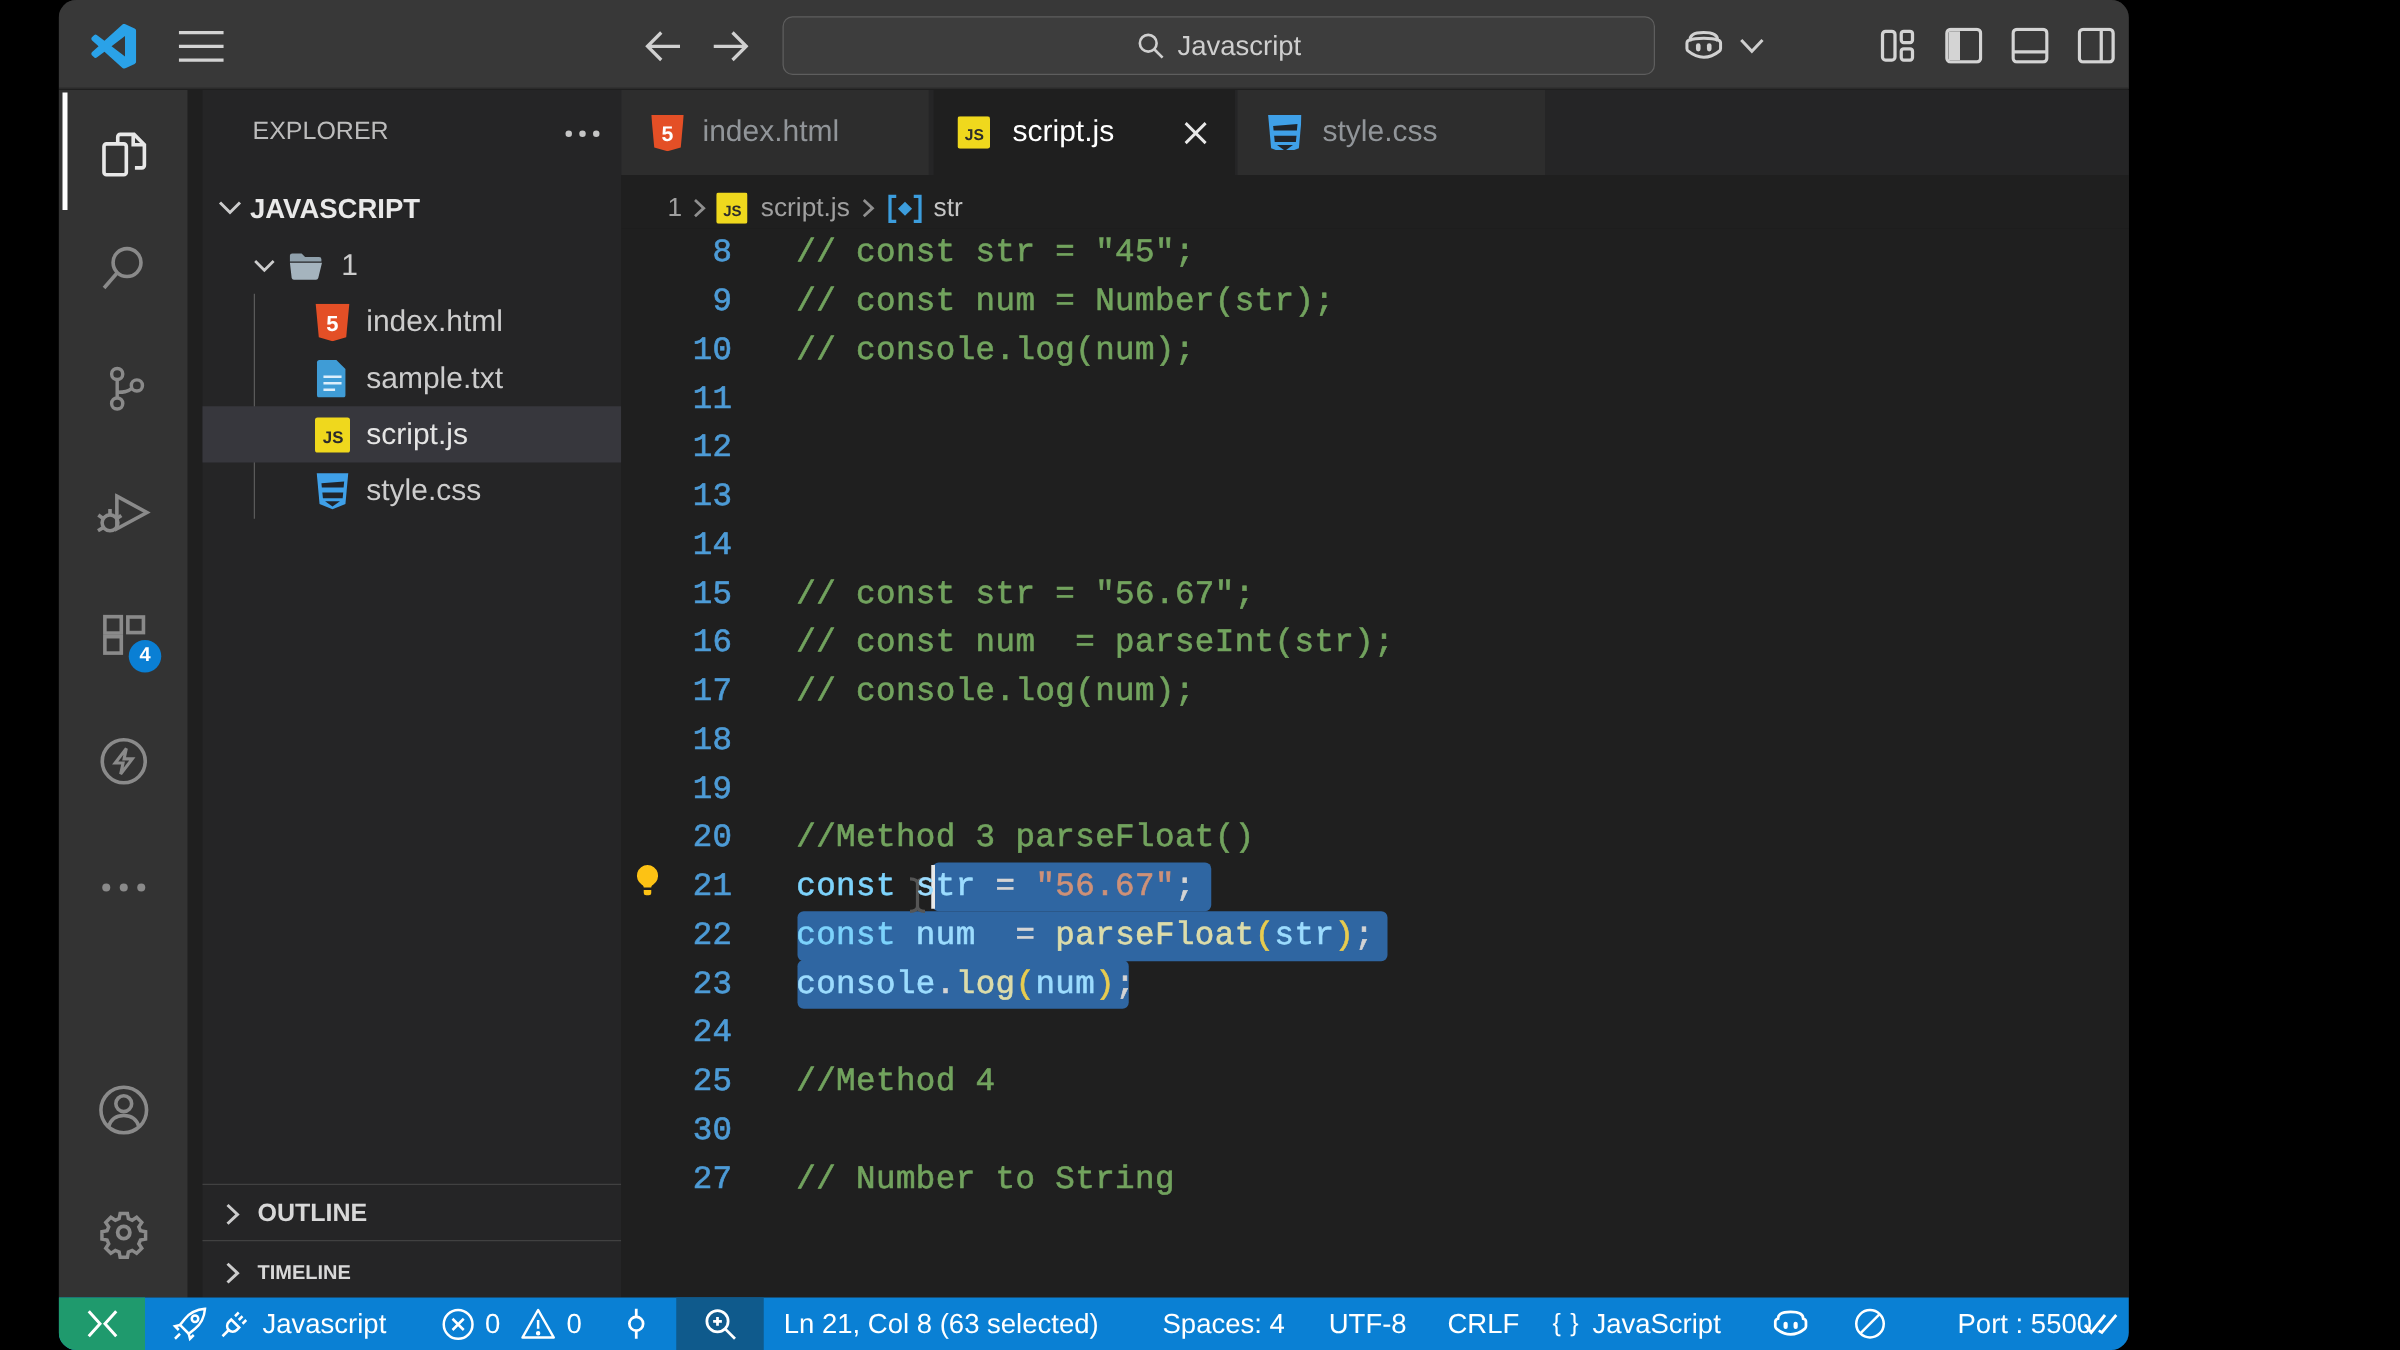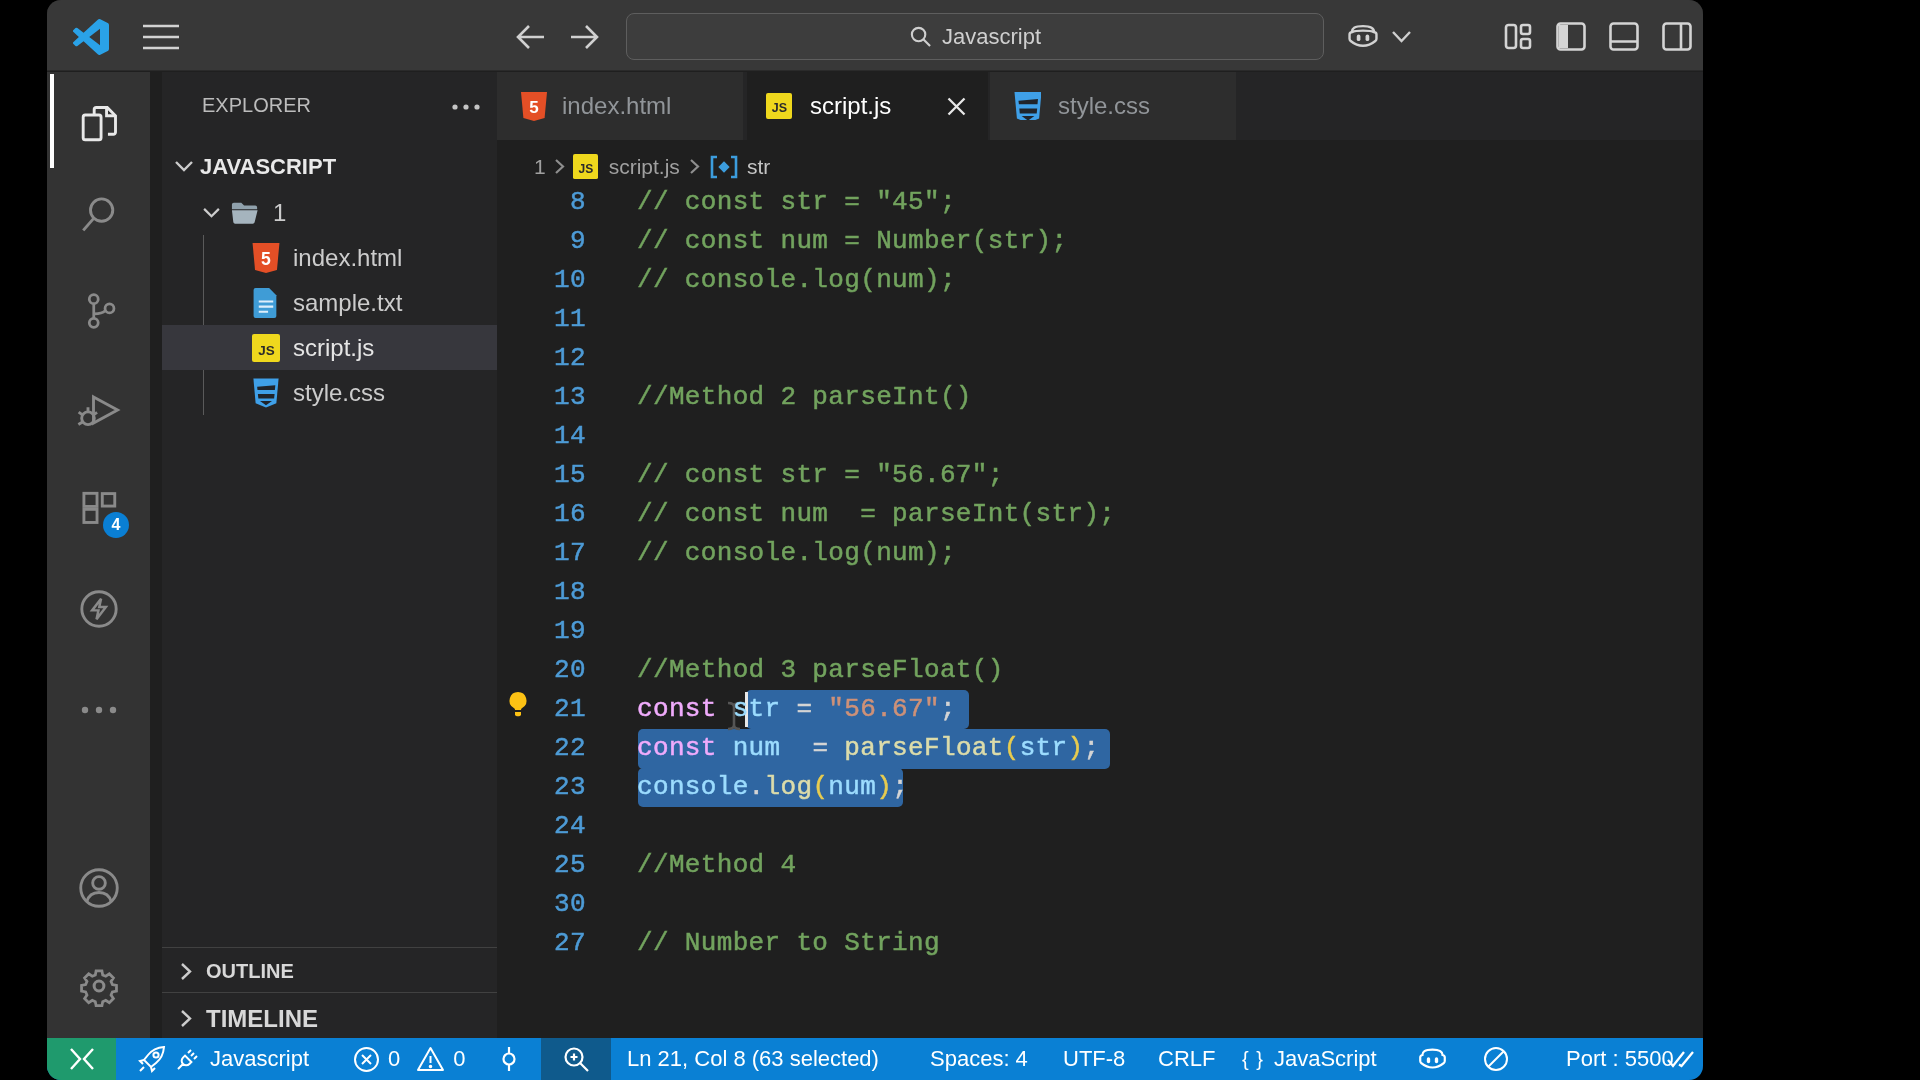--- a/index.html
+++ b/index.html
@@ -27,21 +27,21 @@
   #tabs { position:absolute; left:0; top:0; width:1374px; height:68px; background:#252526; }
   .tab { position:absolute; top:0; height:68px; background:#2d2d2d; color:#919599; font-size:24px;
      display:flex; align-items:center; }
   .tab.active { background:#1f1f1f; color:#ffffff; }
   #breadcrumb { position:absolute; left:0; top:68px; width:1374px; height:43px; background:#1f1f1f;
      color:#a0a0a0; font-size:21px; display:flex; align-items:center; padding-top:10px; }
   #code { position:absolute; left:0; top:111px; width:1374px; height:855px; background:#1f1f1f;
      font-family:"Liberation Mono", monospace; font-size:26px; letter-spacing:0.34px; -webkit-text-stroke:0.5px currentColor; }
   .ln { position:absolute; left:0; width:89px; text-align:right; color:#4d9bd6; height:39px; line-height:39px;}
   .cl { position:absolute; left:140px; height:39px; line-height:39px; white-space:pre; color:#d4d4d4; }
-  .cm { color:#72a35e; } .kw { color:#f0abfc; } .vr { color:#9cdcfe; } .st { color:#ce9178; }
+  .cm { color:#72a35e; } .kw { color:#7dd3fc; } .vr { color:#9cdcfe; } .st { color:#ce9178; }
   .fn { color:#dcdcaa; } .au { color:#e8cc4f; }
   .sel { position:absolute; background:#2f66a2; border-radius:5px; }
   #minimap { position:absolute; left:1208px; top:0; width:141px; height:855px; }
   .mb { position:absolute; left:0; height:1.7px; background:rgba(113,148,96,0.75); }
   
   #status { position:absolute; left:0; top:1038px; width:1824px; height:42px; background:#0a80d4;
     color:#fff; font-size:22px; }
   .sitem { position:absolute; top:0; height:42px; display:flex; align-items:center; white-space:nowrap;}
 </style>
 </head>
@@ -290,21 +290,21 @@
     </div>
 
     <div class="abs" style="left:0;top:875px;width:347px;height:1px;background:#414141;"></div>
     <div class="row" style="top:877px;font-weight:bold;font-size:20px;color:#d8d8d8;">
       <svg style="margin-left:18px;margin-right:14px" width="12" height="19" viewBox="0 0 12 19">
           <path d="M2 2l8 7.5L2 17" stroke="#cccccc" stroke-width="2.4" fill="none"></path>
         </svg>
       OUTLINE
     </div>
     <div class="abs" style="left:0;top:920px;width:347px;height:1px;background:#414141;"></div>
-    <div class="row" style="top:924px;font-weight:bold;font-size:24px;color:#d8d8d8;">
+    <div class="row" style="top:924px;font-weight:bold;font-size:16px;color:#d8d8d8;">
       <svg style="margin-left:18px;margin-right:14px" width="12" height="19" viewBox="0 0 12 19">
           <path d="M2 2l8 7.5L2 17" stroke="#cccccc" stroke-width="2.4" fill="none"></path>
         </svg>
       TIMELINE
     </div>
   </div>
   <div id="editor">
     <div id="tabs">
       <div class="tab" style="left:0;width:246px;">
         <svg style="margin-left:24px;margin-right:15px" width="26" height="29" viewBox="0 0 26 29">
@@ -392,21 +392,20 @@
         </svg>
       <div class="ln" style="top:0">8</div>
         <div class="cl" style="top:0"><span class="cm">// const str = "45";</span></div>
       <div class="ln" style="top:39px">9</div>
         <div class="cl" style="top:39px"><span class="cm">// const num = Number(str);</span></div>
       <div class="ln" style="top:78px">10</div>
         <div class="cl" style="top:78px"><span class="cm">// console.log(num);</span></div>
       <div class="ln" style="top:117px">11</div>
       <div class="ln" style="top:156px">12</div>
       <div class="ln" style="top:195px">13</div>
-        <div class="cl" style="top:195px"><span class="cm">//Method 2 parseInt()</span></div>
       <div class="ln" style="top:234px">14</div>
       <div class="ln" style="top:273px">15</div>
         <div class="cl" style="top:273px"><span class="cm">// const str = "56.67";</span></div>
       <div class="ln" style="top:312px">16</div>
         <div class="cl" style="top:312px"><span class="cm">// const num  = parseInt(str);</span></div>
       <div class="ln" style="top:351px">17</div>
         <div class="cl" style="top:351px"><span class="cm">// console.log(num);</span></div>
       <div class="ln" style="top:390px">18</div>
       <div class="ln" style="top:429px">19</div>
       <div class="ln" style="top:468px">20</div>

